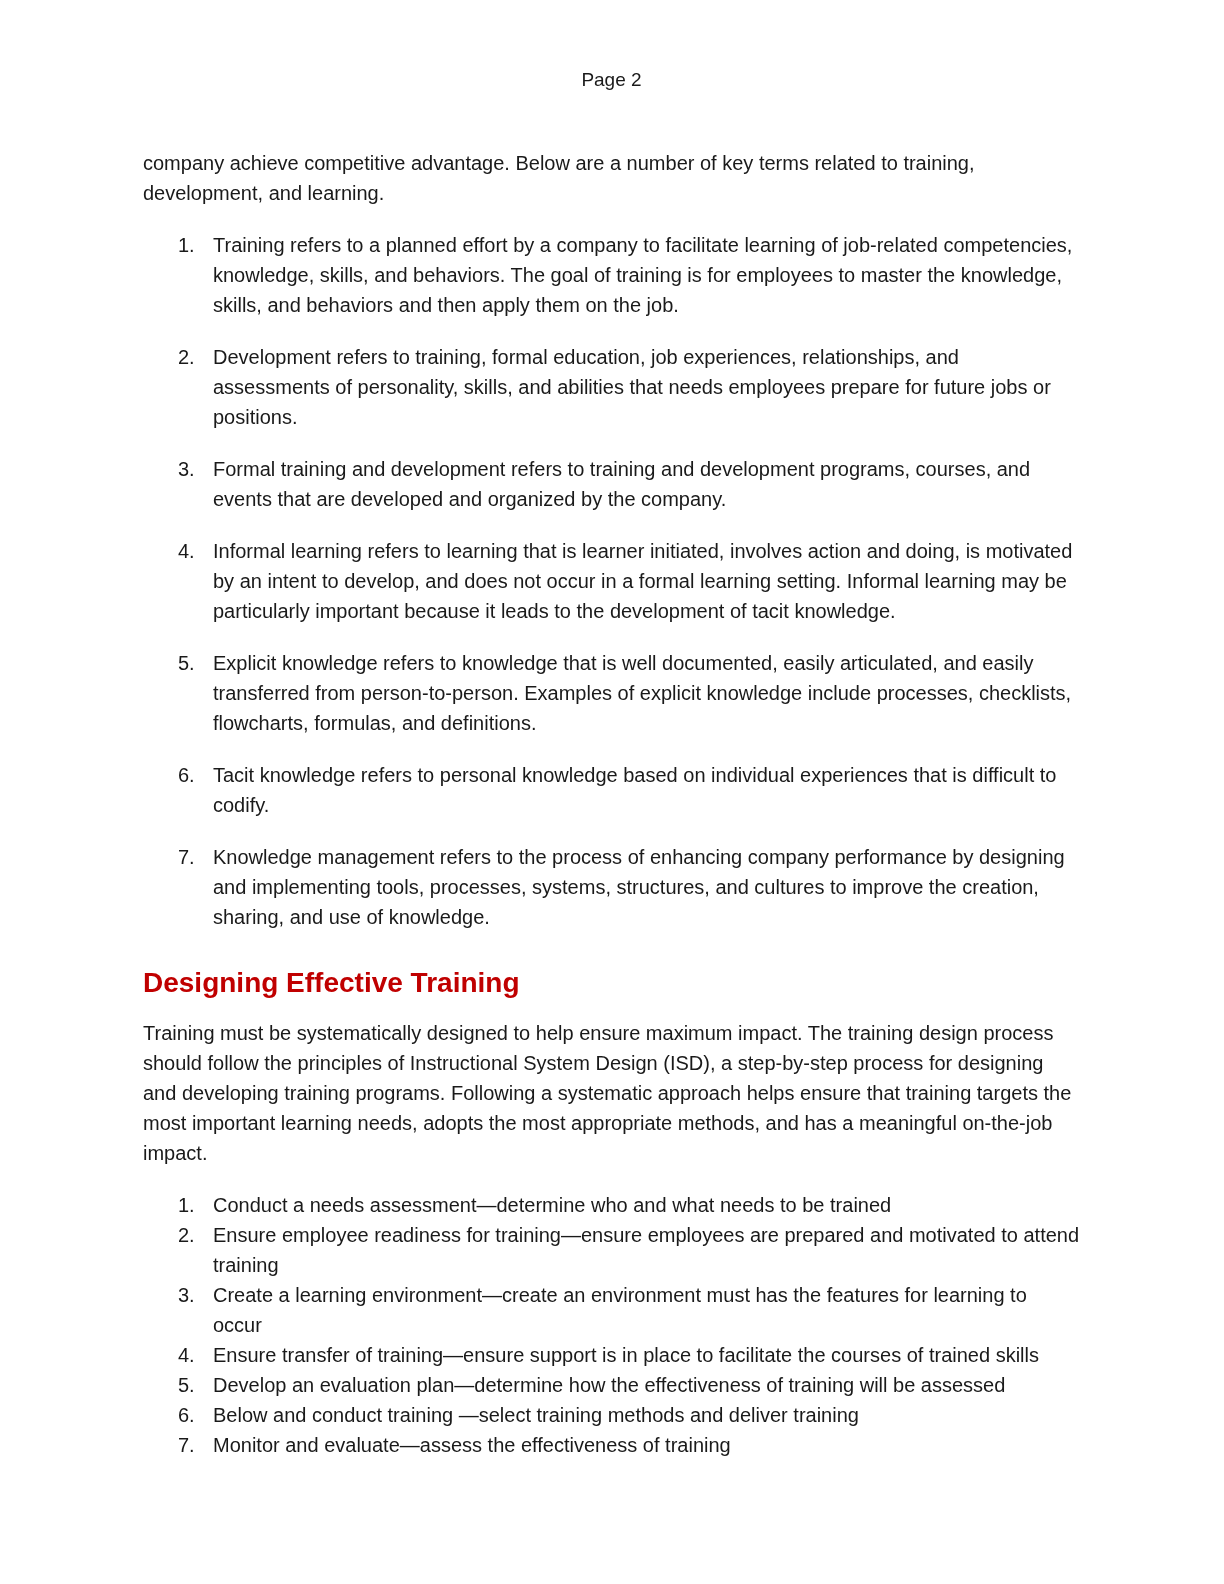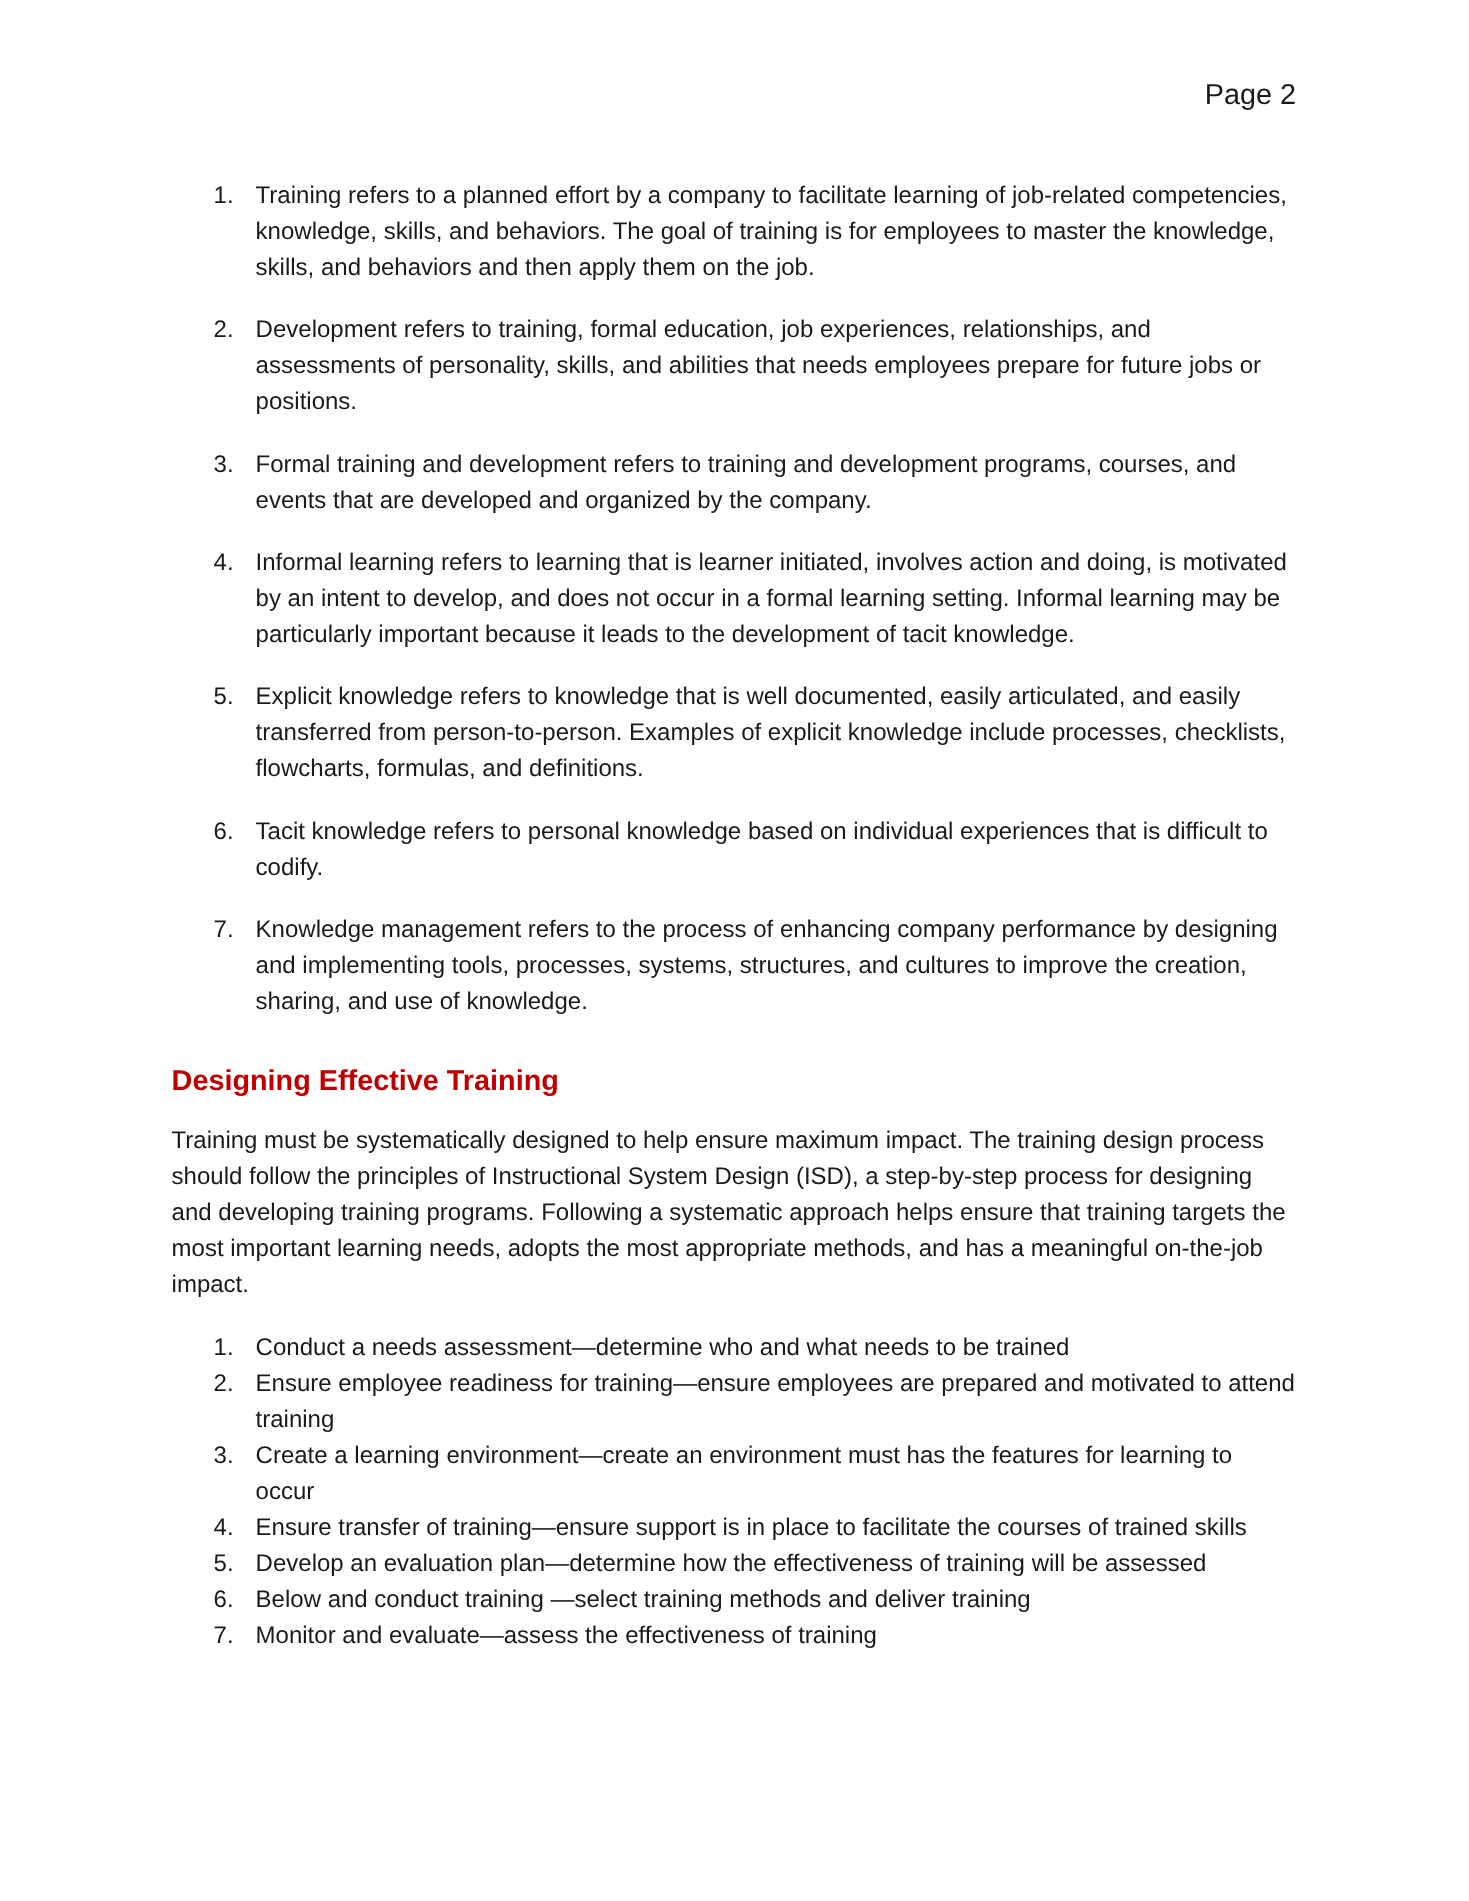--- a/index.html
+++ b/index.html
@@ -15,22 +15,22 @@
     background: #ffffff;
     box-sizing: border-box;
     padding: 70px 144px 60px 143px;
     font-family: "Liberation Sans", sans-serif;
     font-size: 20px;
     line-height: 30px;
     color: #1a1a1a;
     overflow: hidden;
   }
   .page-header {
-    text-align: right;
-    font-size: 24px;
+    text-align: center;
+    font-size: 19px;
     line-height: 20px;
     margin: 0 0 58px 0;
   }
   .para {
     margin: 0 0 22px 0;
   }
   .list {
     margin: 0;
     padding: 0;
     list-style: none;
@@ -48,36 +48,37 @@
   .list-num {
     flex: none;
     width: 35px;
     margin-left: 35px;
     box-sizing: border-box;
   }
   .list-text {
     flex: 1;
   }
   .section-heading {
-    font-size: 24px;
+    font-size: 28px;
     line-height: 30px;
     font-weight: bold;
     margin: 36px 0 20px 0;
   }
   .isd-intro {
     margin: 0;
   }
 </style>
 </head>
 <body>
 
 <div class="page" style="color: rgb(26, 26, 26);">
 
   <div class="page-header">Page 2</div>
 
+  <p class="para">company achieve competitive advantage. Below are a number of key terms related to training, development, and learning.</p>
 
   <ol class="list terms">
     <li class="list-item">
       <span class="list-num">1.</span>
       <span class="list-text">Training refers to a planned effort by a company to facilitate learning of job-related competencies, knowledge, skills, and behaviors. The goal of training is for employees to master the knowledge, skills, and behaviors and then apply them on the job.</span>
     </li>
     <li class="list-item">
       <span class="list-num">2.</span>
       <span class="list-text">Development refers to training, formal education, job experiences, relationships, and assessments of personality, skills, and abilities that needs employees prepare for future jobs or positions.</span>
     </li>

